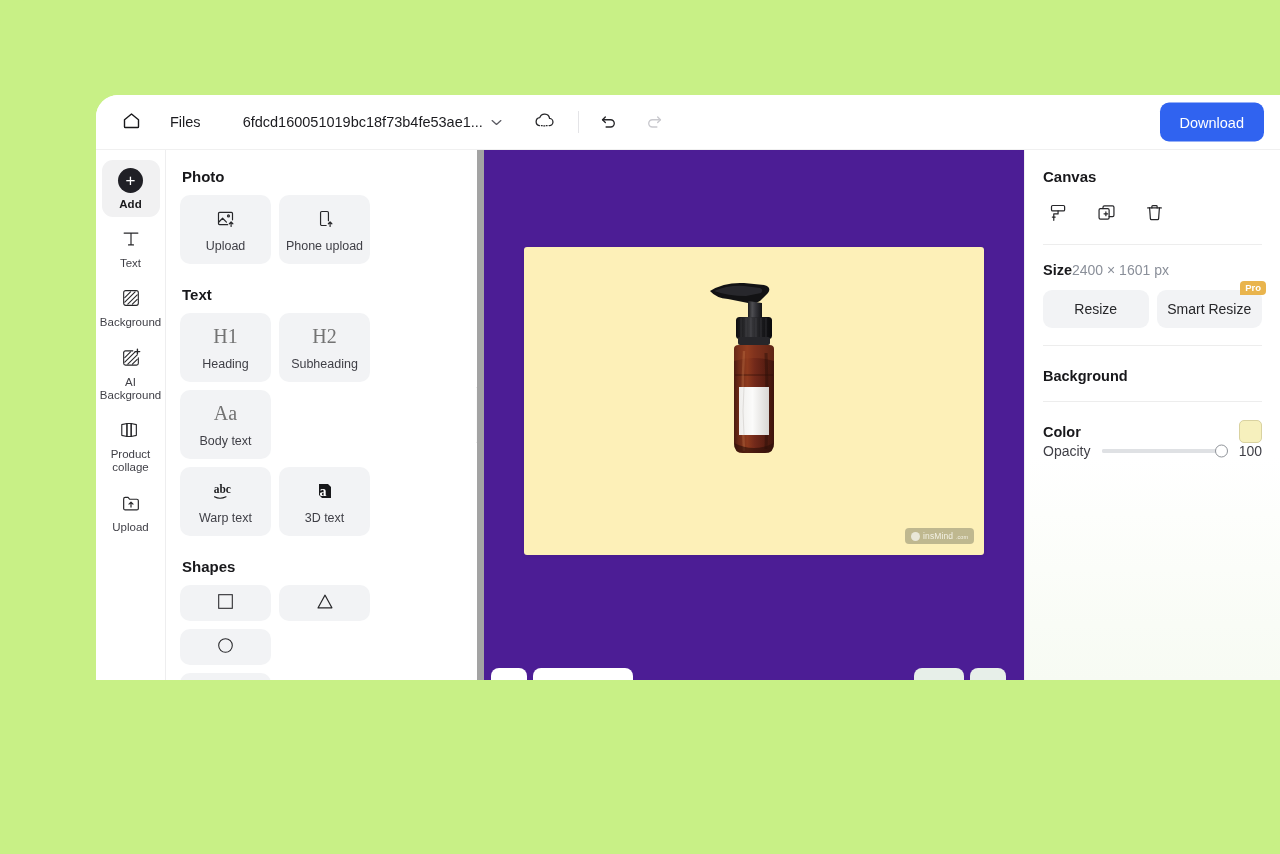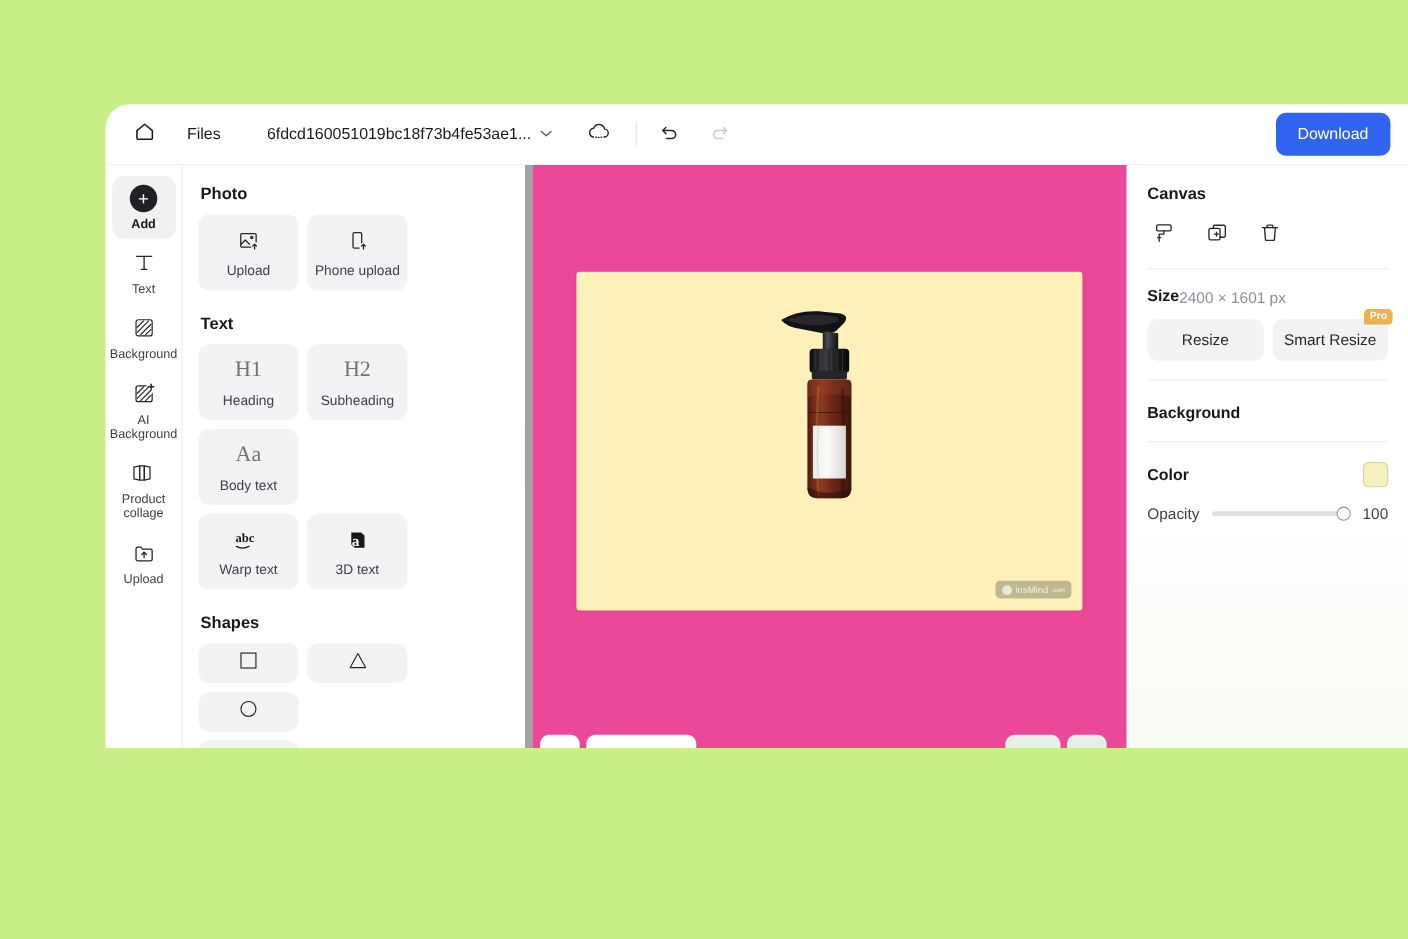--- a/index.html
+++ b/index.html
@@ -187,21 +187,21 @@
     border-left: none;
     border-radius: 0 9px 9px 0;
     display:flex; align-items:center; justify-content:center;
     font-size: 10px; color:#8b8b92;
     cursor: pointer;
     z-index: 4;
   }
   
   .canvas-area {
     flex: 1;
-    background: #ec4899;
+    background: #4c1d95;
     position: relative;
     display: flex;
     align-items: center;
     justify-content: center;
     min-width: 0;
   }
   .canvas {
     width: 460px;
     height: 308px;
     background: #fdf0b8;
@@ -306,21 +306,20 @@
   }
   .color-swatch {
     width: 23px; height: 23px;
     background: #f6f0bd;
     border: 1px solid #d9d2a0;
     border-radius: 5px;
     cursor: pointer;
   }
   .rp-row-opacity {
     display:flex; align-items:center;
-    margin-top: 16px;
     gap: 10px;
   }
   .op-label { font-size: 14px; color: #3f3f46; }
   .slider-track {
     flex: 1;
     height: 4px;
     background: #dfe1e4;
     border-radius: 2px;
     position: relative;
     margin: 0 2px;

